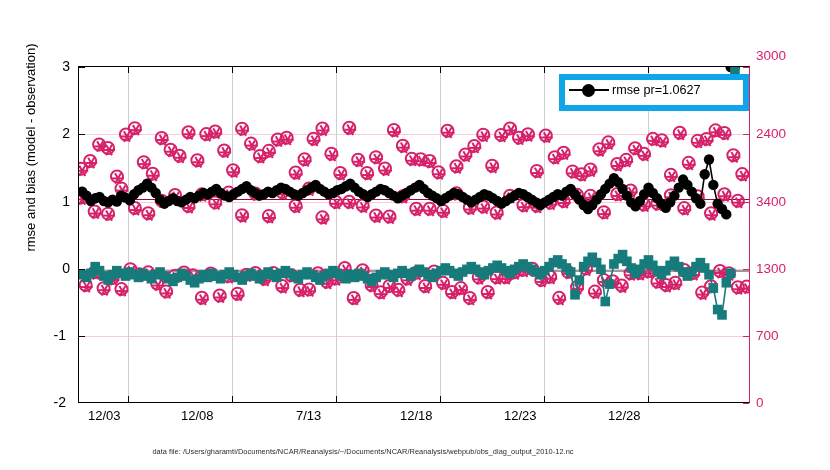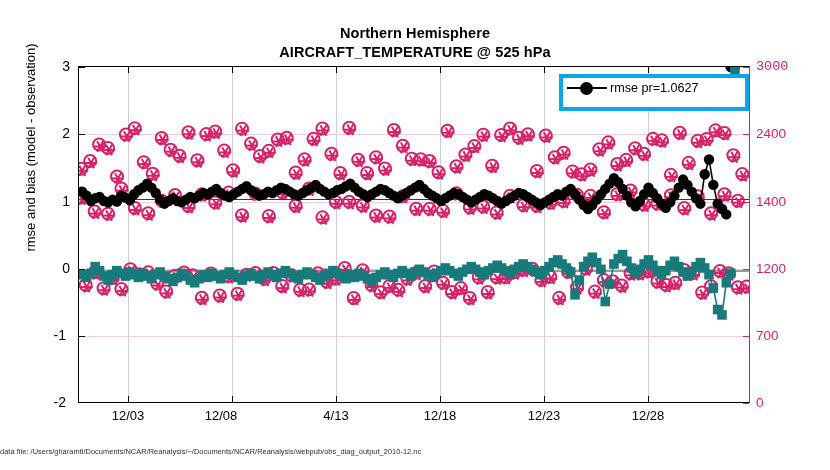--- a/index.html
+++ b/index.html
@@ -23,75 +23,71 @@
   .refline-rmse{position:absolute;left:0;right:0;height:1px;background:#8c1030;}
   .refline-bias{position:absolute;left:0;right:0;height:1.6px;background:#9a9a9a;}
 
   
   .xtick{position:absolute;top:0;width:1px;height:6px;background:#000;}
   .xtick.bot{top:auto;bottom:0;}
   .ytick{position:absolute;left:0;width:6px;height:1px;background:#000;}
   .ytick.r{left:auto;right:0;background:#d6216a;}
 
   
-  .xlab{position:absolute;top:408px;font-size:13px;text-align:center;width:80px;color:#000;}
+  .xlab{position:absolute;top:408px;font-size:13px;width:80px;color:#000;}
   .ylab-l{position:absolute;font-size:14px;text-align:right;width:26px;color:#000;}
   .ylab-r{position:absolute;font-size:13.5px;text-align:left;width:52px;color:#d6216a;}
 
   
   #ylabel-left{position:absolute;left:-150px;top:140px;width:360px;
       transform:rotate(-90deg);transform-origin:center center;
       text-align:center;font-size:13px;color:#000;}
   #xlabel{position:absolute;left:0;top:426px;width:830px;text-align:center;font-size:13.5px;}
 
   
-  #footer{position:absolute;left:0;top:447px;width:726px;text-align:left;
+  #footer{position:absolute;left:0;top:447px;width:726px;text-align:center;
           font-size:7.4px;color:#2a2a2a;letter-spacing:.05px;}
 
   
   #legend{position:absolute;left:559px;top:74px;width:190px;height:37px;
-          background:#fff;border:4px solid #0ea5e9;box-sizing:border-box;z-index:40;}
+          background:#fff;border:6px solid #0ea5e9;box-sizing:border-box;z-index:40;}
   .leg-row{position:absolute;left:4px;height:17px;display:flex;align-items:center;}
   .leg-sample{position:relative;width:40px;height:13px;margin-right:3px;flex:none;}
   .leg-sample .lseg{position:absolute;left:0;top:6px;width:40px;height:2.4px;}
   .leg-sample .lmk{position:absolute;left:13px;top:1px;width:13px;height:13px;}
   .leg-txt{font-size:12.6px;white-space:nowrap;color:#000;}
 
   svg{display:block;}
 </style>
 </head>
 <body>
 
 <div id="fig">
 
-  <div class="title-block">
-    <div class="title-line">Northern Hemisphere</div>
-    <div class="title-line">AIRCRAFT_TEMPERATURE @ 525 hPa</div>
-  </div>
 
   <div id="ylabel-left">rmse and bias (model - observation)</div>
 
 
   <div class="ylab-l" style="left:44px;top:58px;">3</div>
   <div class="ylab-l" style="left:44px;top:125px;">2</div>
   <div class="ylab-l" style="left:44px;top:193px;">1</div>
   <div class="ylab-l" style="left:44px;top:260px;">0</div>
   <div class="ylab-l" style="left:40px;top:327px;">-1</div>
   <div class="ylab-l" style="left:40px;top:394px;">-2</div>
 
-  <div class="ylab-r" style="left:756px;top:59px;font-family:Liberation Mono, monospace;">3000</div>
+  <div class="ylab-r" style="left:756px;top:48px;">3000</div>
   <div class="ylab-r" style="left:756px;top:126px;">2400</div>
-  <div class="ylab-r" style="left:756px;top:194px;">1400</div>
-  <div class="ylab-r" style="left:756px;top:261px;">1200</div>
+  <div class="ylab-r" style="left:756px;top:194px;">3400</div>
+  <div class="ylab-r" style="left:756px;top:261px;">1300</div>
   <div class="ylab-r" style="left:756px;top:328px;">700</div>
   <div class="ylab-r" style="left:756px;top:395px;">0</div>
 
   <div class="xlab" style="left:88px;">12/03</div>
   <div class="xlab" style="left:181px;">12/08</div>
-  <div class="xlab" style="left:296px;">4/13</div>
+  <div class="xlab" style="left:296px;">7/13</div>
   <div class="xlab" style="left:400px;">12/18</div>
   <div class="xlab" style="left:504px;">12/23</div>
   <div class="xlab" style="left:608px;">12/28</div>
 
   <div id="plot" class="rightpink">
 
     <div class="hgrid" style="top:67px;"></div>
     <div class="hgrid" style="top:135px;"></div>
     <div class="hgrid" style="top:202px;"></div>
     <div class="hgrid" style="top:269px;"></div>

